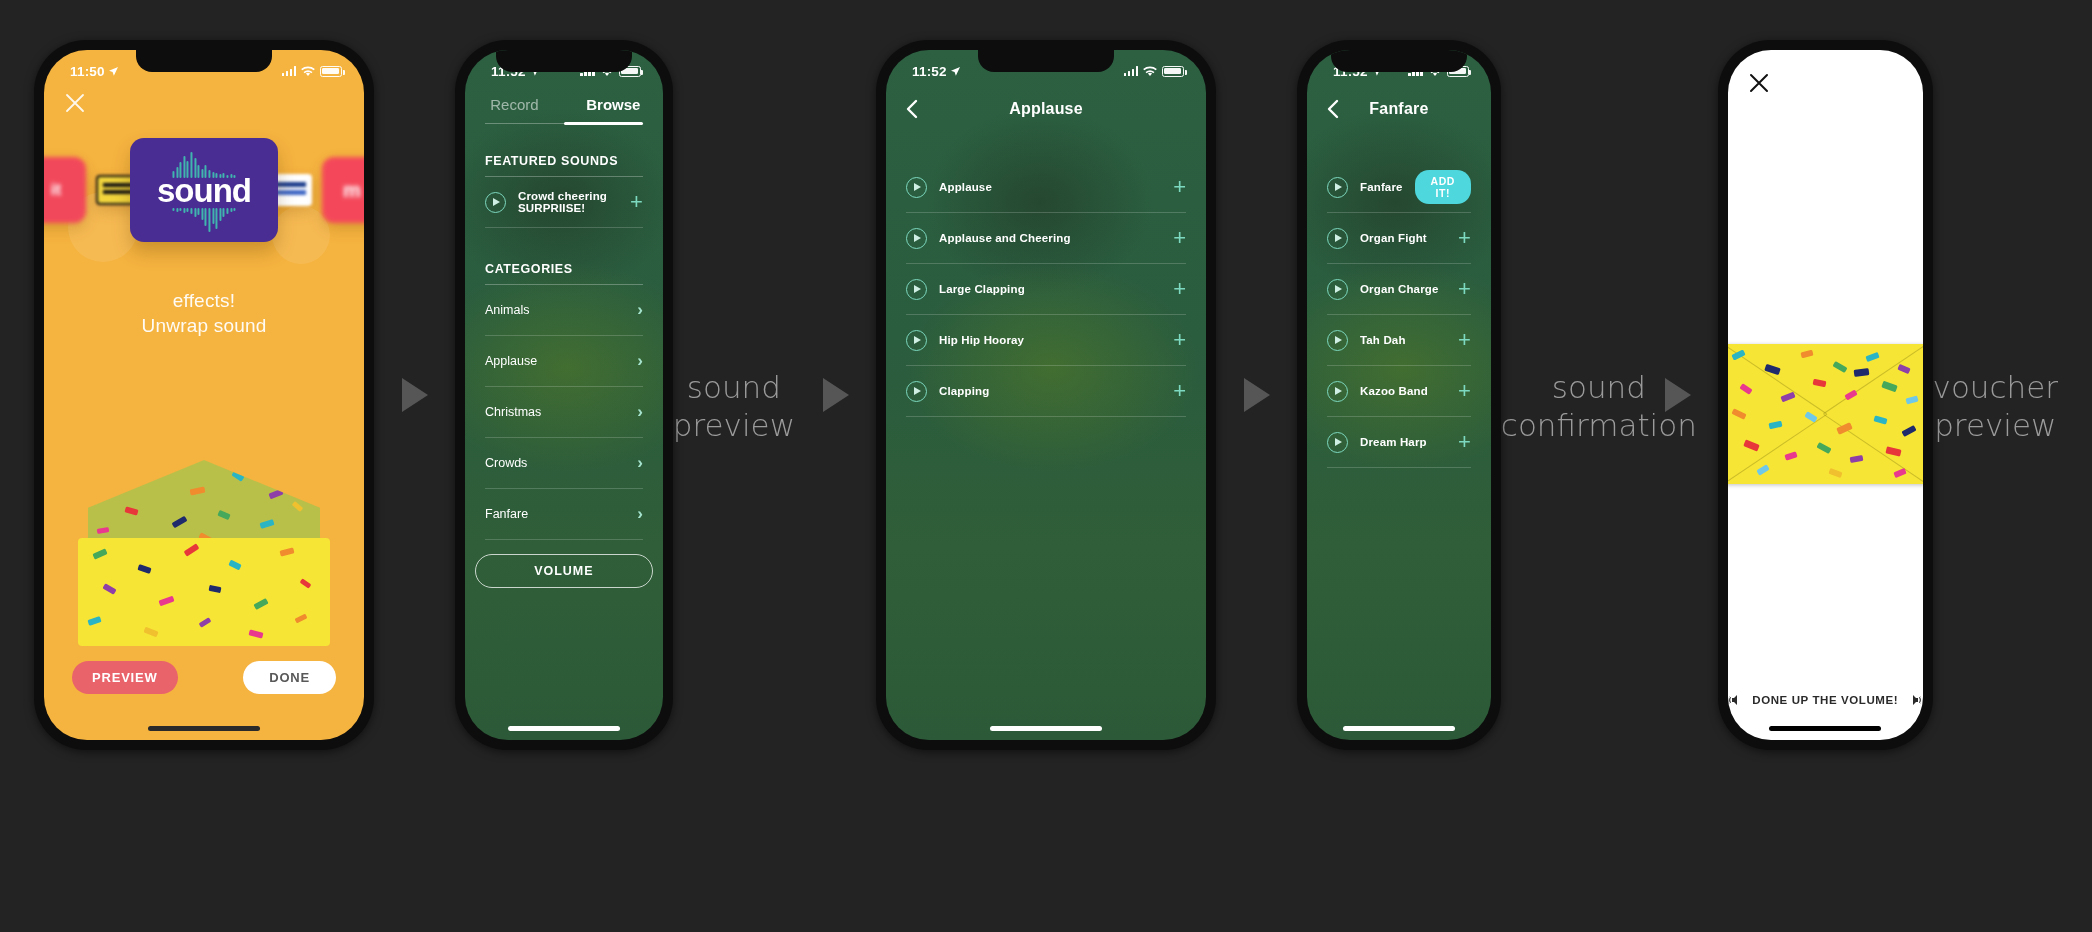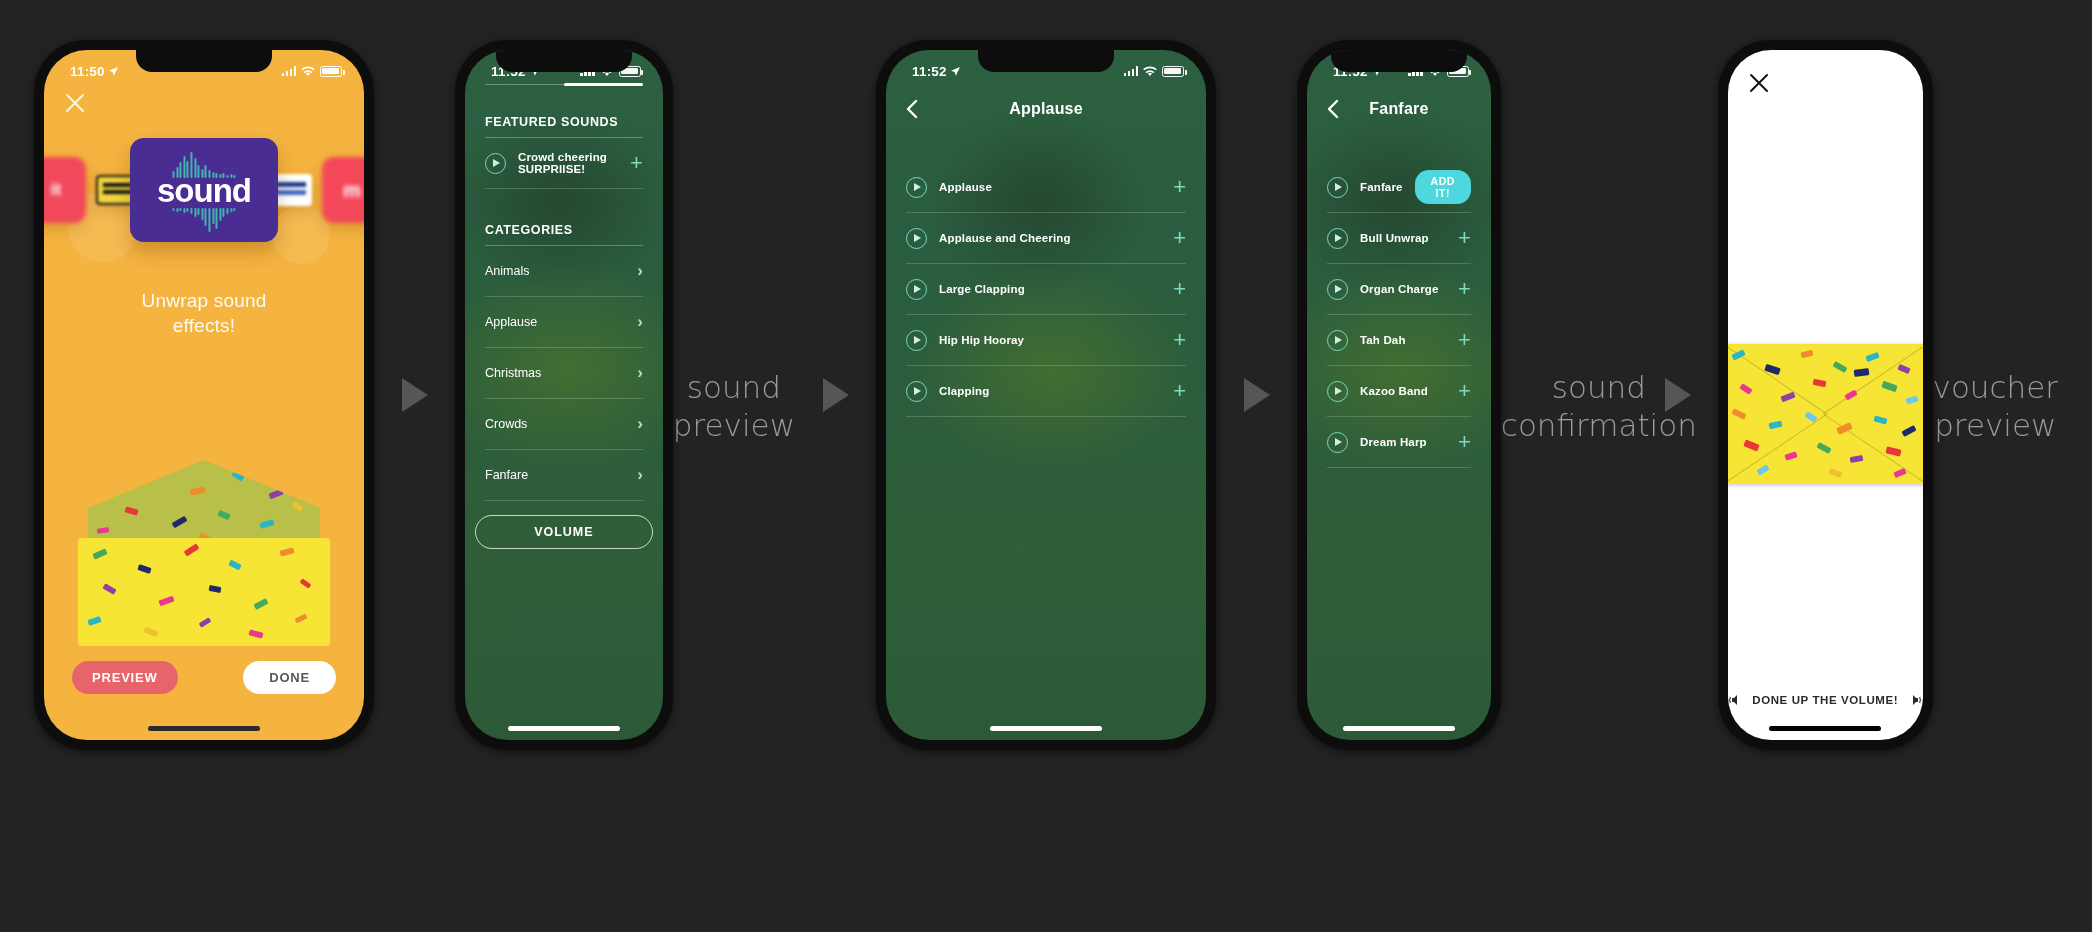--- a/index.html
+++ b/index.html
@@ -431,22 +431,22 @@
                   <i style="height:13px"></i>
                   <i style="height:9px"></i>
                   <i style="height:6px"></i>
                   <i style="height:4px"></i>
                   <i style="height:3px"></i>
             </span>
           </div>
         </div>
 
         <div class="s1-title">
+          <div>effects!</div>
           <div>Unwrap sound</div>
-          <div>effects!</div>
         </div>
 
         <div class="envelope-wrap">
           <div class="env-flap">
             <div class="confetti">
               <span style="left:8%;top:22%;width:14px;height:6px;background:#1E2A6B;transform:rotate(-28deg)"></span>
               <span style="left:26%;top:10%;width:12px;height:6px;background:#E8373A;transform:rotate(20deg)"></span>
               <span style="left:44%;top:30%;width:15px;height:6px;background:#F08B2E;transform:rotate(-12deg)"></span>
               <span style="left:62%;top:14%;width:12px;height:6px;background:#2BB5C4;transform:rotate(34deg)"></span>
               <span style="left:78%;top:34%;width:14px;height:6px;background:#8E3FA8;transform:rotate(-22deg)"></span>
@@ -518,20 +518,24 @@
                 </span>
             <svg class="wifi" viewBox="0 0 16 12">
                   <path d="M8 11.2 L5.6 8.3 a3.8 3.8 0 0 1 4.8 0 Z M8 6.6 a6 6 0 0 0-3.9 1.45 l-1.2-1.45 a8 8 0 0 1 10.2 0 l-1.2 1.45 A6 6 0 0 0 8 6.6 Z M8 2.2 a10.4 10.4 0 0 0-6.6 2.4 L0.2 3.1 A12.4 12.4 0 0 1 15.8 3.1 l-1.2 1.5 A10.4 10.4 0 0 0 8 2.2 Z" fill="currentColor"></path>
                 </svg>
             <span class="batt">
                   <i></i>
                 </span>
           </div>
         </div>
 
+        <div class="tabs">
+          <div class="tab">Record</div>
+          <div class="tab active">Browse</div>
+        </div>
         <div class="tabs-rule">
               <i></i>
             </div>
 
         <div style="height:30px"></div>
         <div class="section-label">FEATURED SOUNDS</div>
         <div class="rule"></div>
 
         <div class="snd-row">
           <span class="play-ico">
@@ -722,21 +726,21 @@
                 <i></i>
               </span>
           <span class="snd-name">Fanfare</span>
           <button class="add-it">ADD IT!</button>
         </div>
         <div class="rule faint"></div>
         <div class="snd-row">
           <span class="play-ico">
                 <i></i>
               </span>
-          <span class="snd-name">Bull Unwrap</span>
+          <span class="snd-name">Organ Fight</span>
           <span class="plus-ico">+</span>
         </div>
         <div class="rule faint"></div>
         <div class="snd-row">
           <span class="play-ico">
                 <i></i>
               </span>
           <span class="snd-name">Organ Charge</span>
           <span class="plus-ico">+</span>
         </div>

